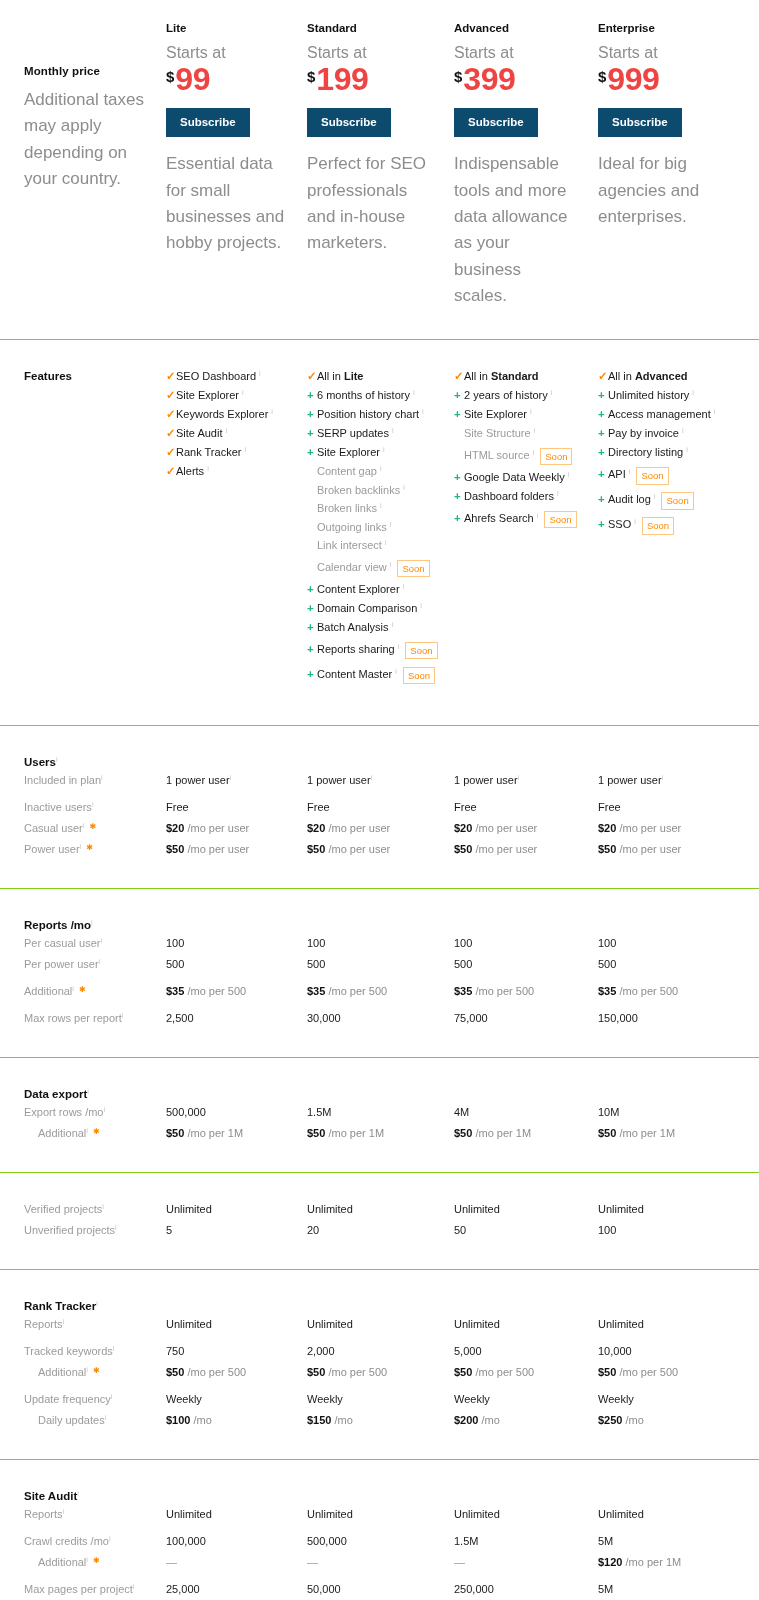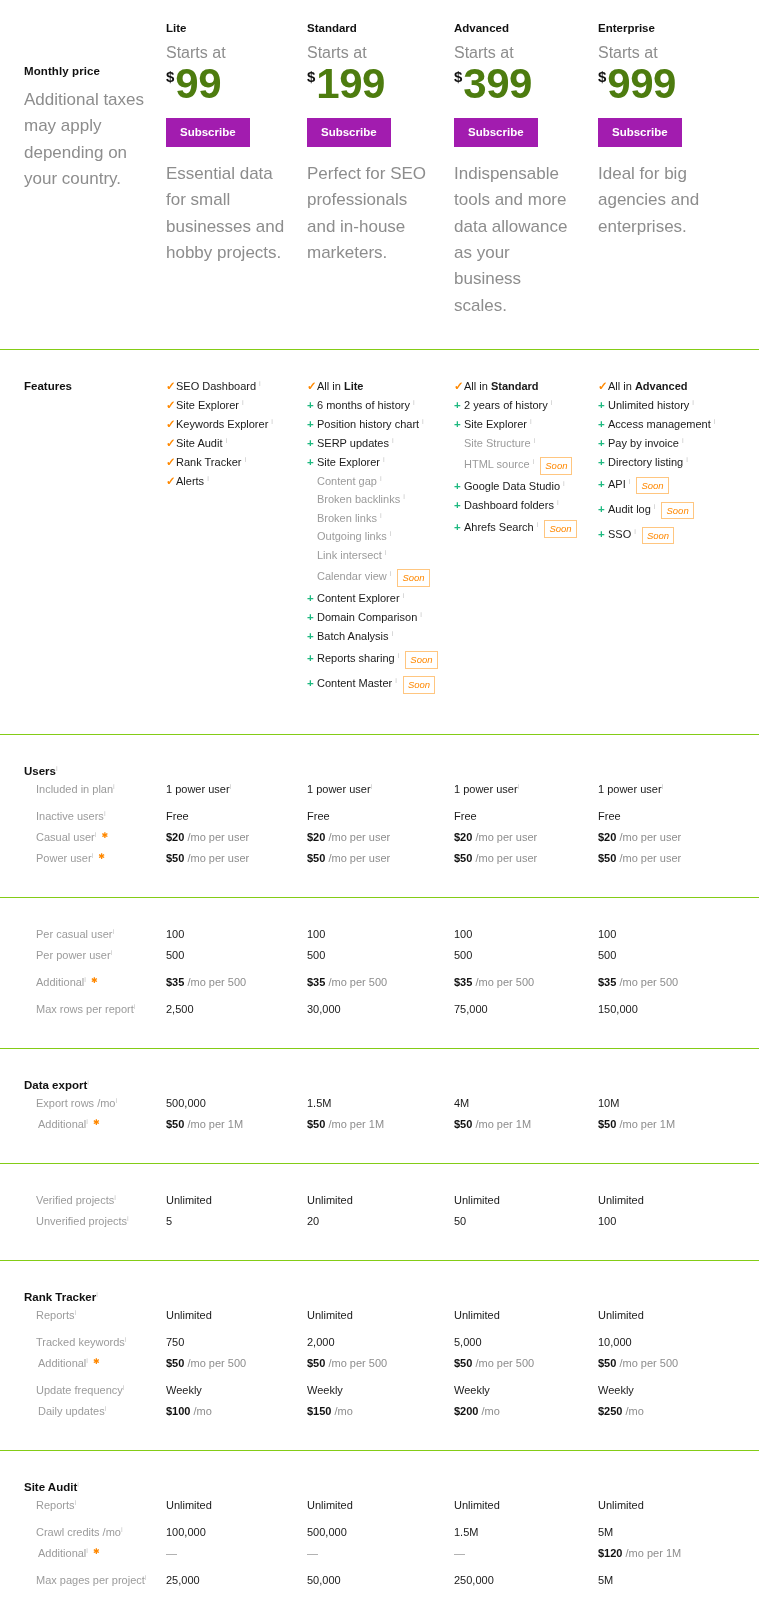--- a/index.html
+++ b/index.html
@@ -40,26 +40,26 @@
   .plan-name {
     font-size: 11.5px; font-weight: bold; color: #111; margin-bottom: 10px;
   }
   .starts-at { font-size: 16px; color: #8d8d8d; margin-bottom: 2px; }
   .price-row { display: flex; align-items: flex-start; margin-bottom: 14px; }
   .currency {
     font-size: 15px; font-weight: bold; color: #111; line-height: 1;
     margin-top: 5px; margin-right: 1px;
   }
   .amount {
-    font-size: 42px; font-weight: bold; color: #4d7c0f; line-height: .95;
+    font-size: 32px; font-weight: bold; color: #ef4444; line-height: .95;
     letter-spacing: -0.5px;
   }
   .subscribe-btn {
     display: inline-block;
-    background: #a21caf;
+    background: #0c4a6e;
     color: #ffffff;
     font-size: 11.5px;
     font-weight: bold;
     border: none;
     padding: 8px 14px 9px 14px;
     cursor: pointer;
     font-family: "Liberation Sans", sans-serif;
     margin-bottom: 14px;
   }
   .plan-desc {
@@ -106,33 +106,32 @@
   .soon {
     display: inline-block;
     border: 1px solid #ffc680;
     color: #ff8800;
     font-size: 9.5px;
     line-height: 1;
     padding: 3px 4px 3px 4px;
     margin-left: 4px;
     position: relative;
     top: 1px;
-    font-style: italic;
   }
 
   
   .data-section { padding: 26px 0 28px 0; }
   .data-section .sec-title { margin-bottom: 12px; }
   .drow { margin-bottom: 0; }
   .drow .cell {
     font-size: 11px; line-height: 1; padding: 5px 0 5px 0;
     color: #1a1a1a; white-space: nowrap;
   }
   .drow .cell.lbl {
-    color: #9b9b9b; padding-left: 36px;
+    color: #9b9b9b; padding-left: 24px;
   }
   .drow .cell.lbl.indent { padding-left: 38px; }
   .drow.gap .cell { padding-top: 11px; }
   .cell .unit { color: #8d8d8d; font-weight: normal; }
   .cell .amt { font-weight: bold; color: #111; }
   .cell .dash { color: #9b9b9b; }
 </style>
 </head>
 <body>
 
@@ -292,21 +291,21 @@
               <span class="ftext">Site Structure</span>
               <i class="info-i">i</i>
             </div>
             <div class="feat sub">
               <span class="ftext">HTML source</span>
               <i class="info-i">i</i>
               <span class="soon">Soon</span>
             </div>
             <div class="feat">
               <span class="mark plus">+</span>
-              <span class="ftext">Google Data Studio</span>
+              <span class="ftext">Google Data Weekly</span>
               <i class="info-i">i</i>
             </div>
             <div class="feat">
               <span class="mark plus">+</span>
               <span class="ftext">Dashboard folders</span>
               <i class="info-i">i</i>
             </div>
             <div class="feat">
               <span class="mark plus">+</span>
               <span class="ftext">Ahrefs Search</span>
@@ -388,20 +387,23 @@
         </div>
         <div class="grid drow">
           <div class="cell lbl"><span>Power user</span><i class="info-i">i</i><span class="star">✱</span></div>
           <div class="cell"><span class="amt">$50</span><span class="unit"> /mo per user</span></div>
           <div class="cell"><span class="amt">$50</span><span class="unit"> /mo per user</span></div>
           <div class="cell"><span class="amt">$50</span><span class="unit"> /mo per user</span></div>
           <div class="cell"><span class="amt">$50</span><span class="unit"> /mo per user</span></div>
         </div>
       </div>
       <div class="section data-section">
+        <div class="grid">
+          <div class="label-col"><span class="sec-title">Reports /mo</span><i class="info-i">i</i></div>
+        </div>
         <div class="grid drow">
           <div class="cell lbl"><span>Per casual user</span><i class="info-i">i</i></div>
           <div class="cell"><span>100</span></div>
           <div class="cell"><span>100</span></div>
           <div class="cell"><span>100</span></div>
           <div class="cell"><span>100</span></div>
         </div>
         <div class="grid drow">
           <div class="cell lbl"><span>Per power user</span><i class="info-i">i</i></div>
           <div class="cell"><span>500</span></div>

